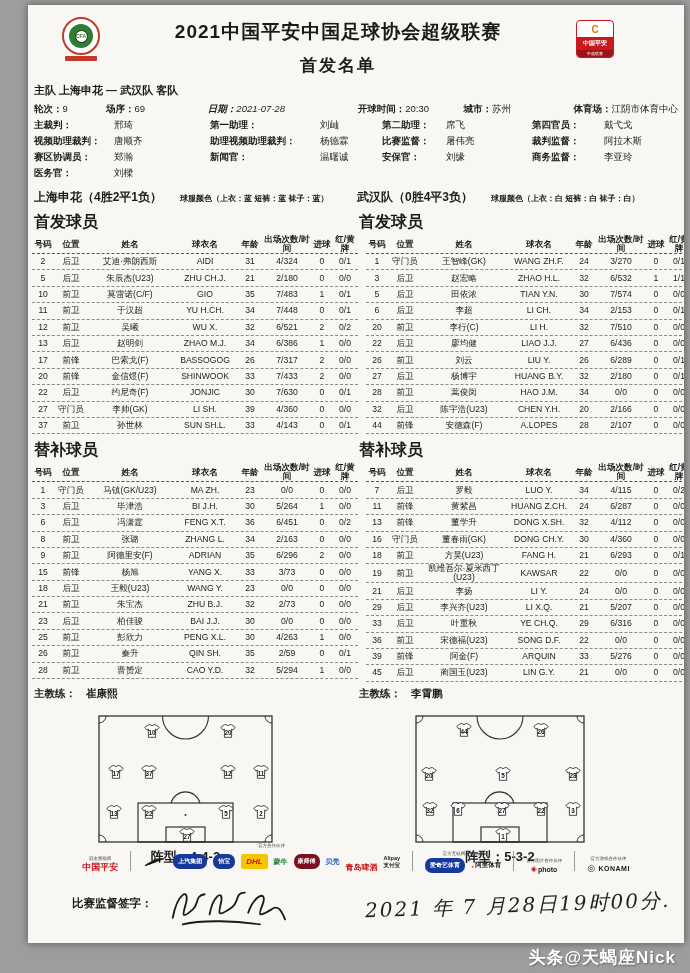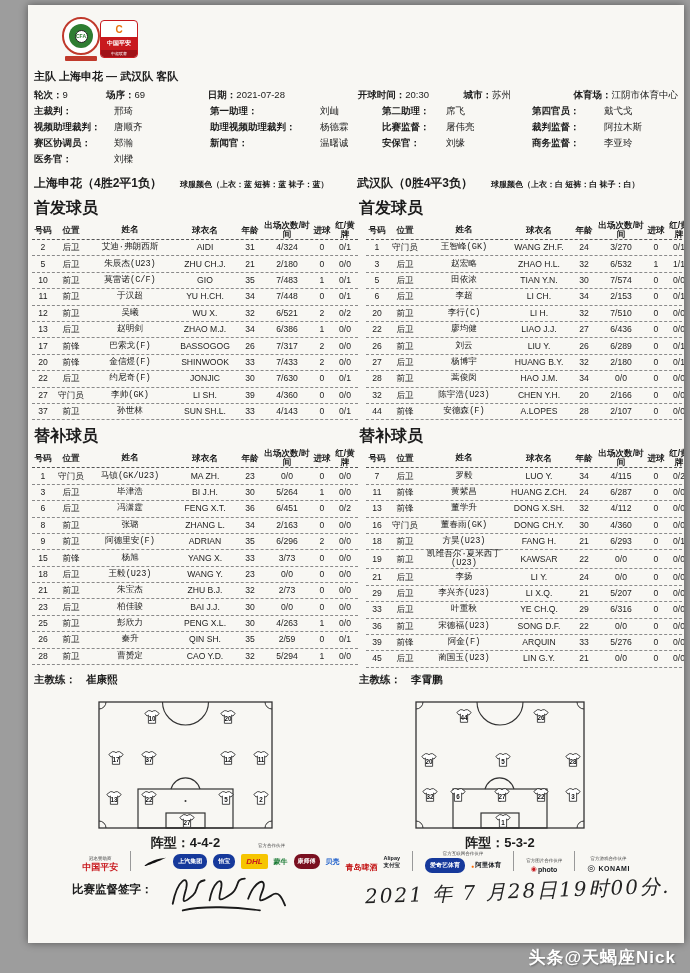--- a/index.html
+++ b/index.html
@@ -24,21 +24,21 @@
   .csl-mid{background:#c8191e;color:#fff;font-size:6px;font-weight:bold;text-align:center;padding:2px 0;}
   .csl-bot{background:#a01217;color:#fff;font-size:4px;text-align:center;padding:1px 0;}
   
   .match-line{padding:6px 0 0 6px;font-size:11px;font-weight:bold;}
   .info{padding:5px 6px 0 6px;font-size:9.5px;}
   .meta{display:flex;margin-bottom:3px;}
   .pair{white-space:nowrap;}
   .pl{font-weight:bold;}
   .meta .pair:nth-child(1){width:72px;}
   .meta .pair:nth-child(2){width:102px;}
-  .meta .pair:nth-child(3){width:150px;}
+  .meta .pair:nth-child(3){width:150px;font-style:italic;}
   .meta .pair:nth-child(4){width:106px;}
   .meta .pair:nth-child(5){width:110px;}
   .officials{display:grid;grid-template-columns:176px 172px 150px 1fr;row-gap:3px;}
   .officials .pair .pl{display:inline-block;}
   .officials .pair:nth-child(4n+1) .pl{width:80px;}
   .officials .pair:nth-child(4n+2) .pl{width:110px;font-family:Liberation Serif, serif;}
   .officials .pair:nth-child(4n+3) .pl{width:64px;}
   .officials .pair:nth-child(4n+4) .pl{width:72px;}
   
   .teams-row{display:flex;padding:9px 4px 0 6px;justify-content:flex-end;}
@@ -46,21 +46,21 @@
   .team-name{font-size:12px;font-weight:bold;white-space:nowrap;}
   .kit{font-size:8px;font-weight:bold;margin-left:18px;white-space:nowrap;}
   .sec-label{font-size:16px;font-weight:bold;padding:6px 0 2px 6px;display:flex;}
   .sec-label span{width:328px;}
   
   .tables-row{display:flex;padding:0 2px 0 4px;gap:8px;}
   .ptable{width:326px;font-size:8.6px;}
   .tr{display:flex;align-items:center;min-height:15.4px;border-bottom:1px dashed #8a8a8a;}
   .tr.th{font-weight:bold;border-bottom:1px dashed #555;min-height:13px;}
   .td{text-align:center;line-height:1.05;}
-  .c0{width:22px;} .c1{width:34px;} .c2{width:84px;font-family:Liberation Mono, monospace;} .c3{width:66px;}
+  .c0{width:22px;} .c1{width:34px;} .c2{width:84px;} .c3{width:66px;}
   .c4{width:24px;} .c5{width:50px;} .c6{width:20px;} .c7{width:26px;}
   
   .coach-row{display:flex;padding:5px 0 0 6px;font-size:10.5px;font-weight:bold;}
   .coach-row .half{width:330px;display:flex;text-align:center;}
   .coach-row .cv{margin-left:10px;}
   
   .pitches-row{display:flex;justify-content:space-between;padding:14px 99px 0 70px;}
   .pitch-wrap{text-align:center;}
   .pitch{position:relative;width:175px;height:128px;}
   .pitch svg.field{position:absolute;left:0;top:0;}
@@ -105,20 +105,24 @@
 
   <div class="header">
     <div class="cfa-logo">
       <div class="cfa-ring">
           <div class="cfa-core">
             <div class="cfa-ball">CFA</div>
           </div>
         </div>
       <div class="cfa-ribbon"></div>
     </div>
+    <div class="titles">
+      <div class="title">2021中国平安中国足球协会超级联赛</div>
+      <div class="subtitle">首发名单</div>
+    </div>
     <div class="csl-badge">
       <div class="csl-top">C</div>
       <div class="csl-mid">中国平安</div>
       <div class="csl-bot">中超联赛</div>
     </div>
   </div>
 
   <div class="match-line">主队 上海申花 — 武汉队 客队</div>
 
   <div class="info">

